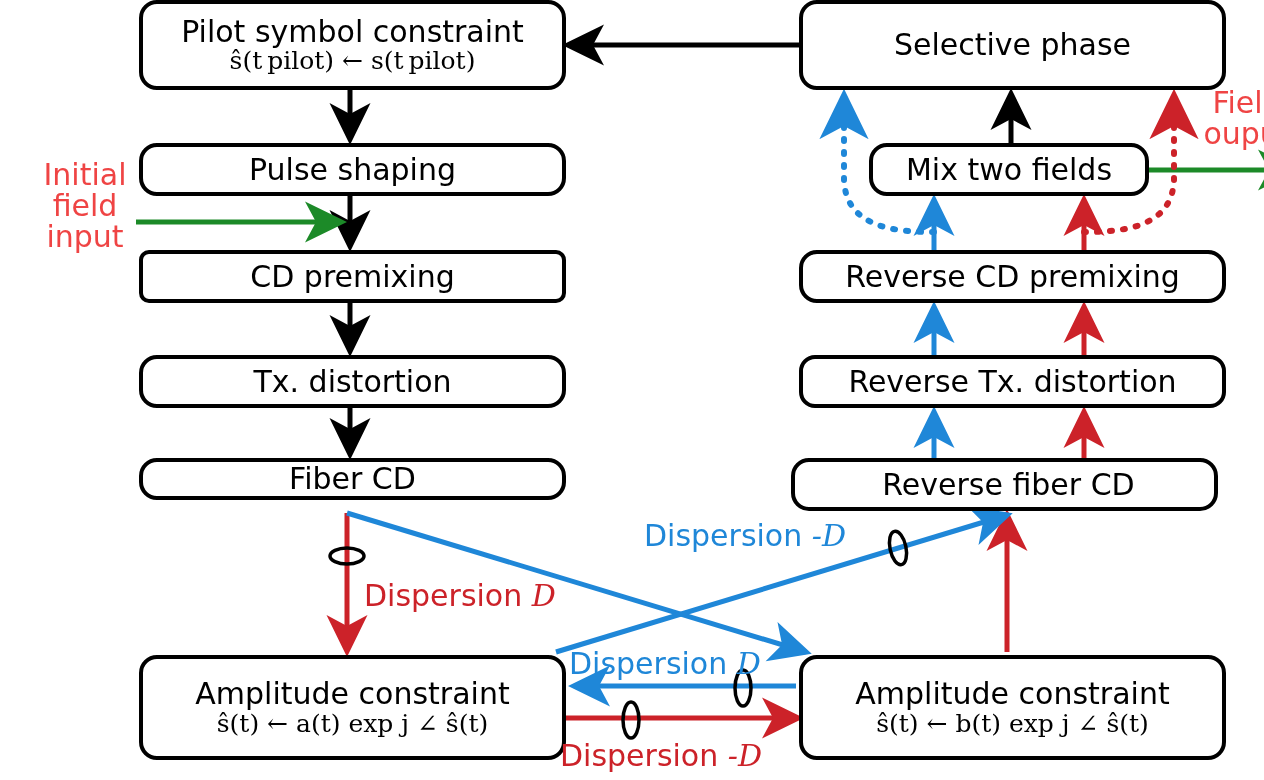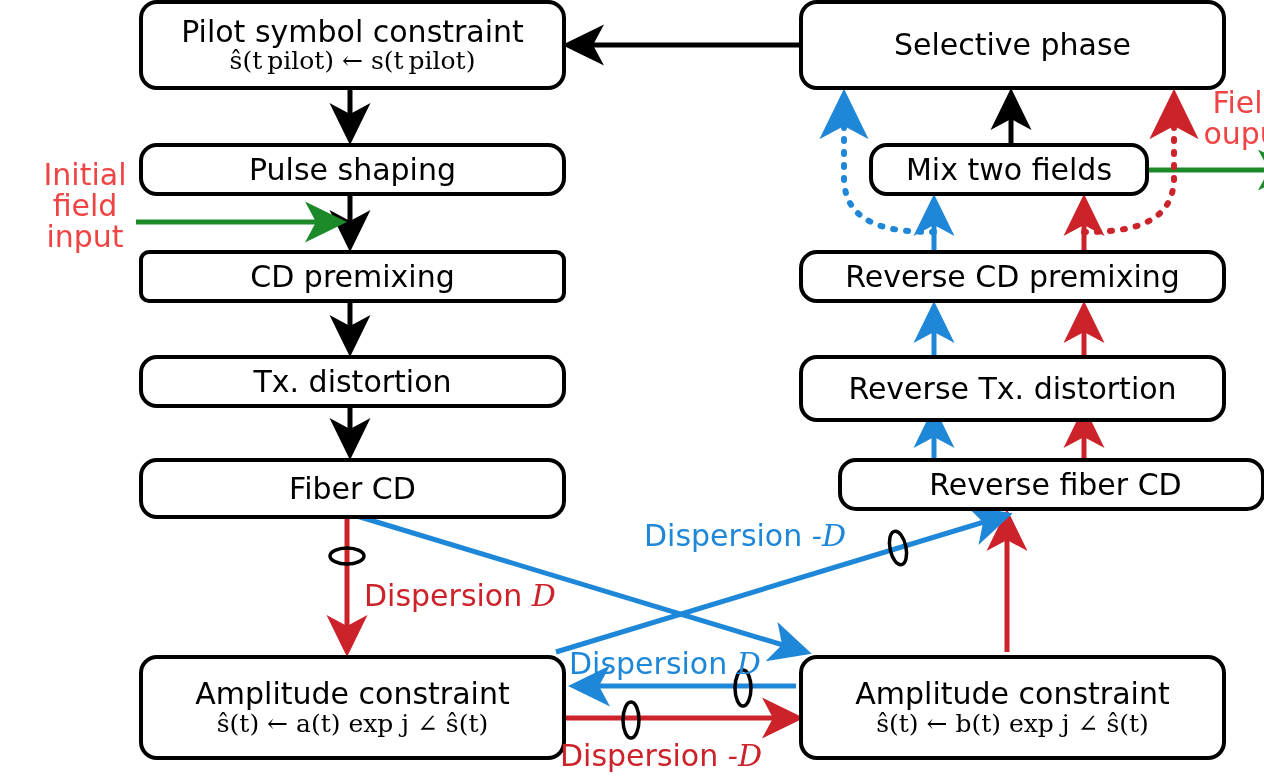--- a/index.html
+++ b/index.html
@@ -114,46 +114,46 @@
   </div>
 
   <div class="box" style="left:103px;top:250px;width:427px;height:53px;border-radius:10px;">
     <div class="l1">CD premixing</div>
   </div>
 
   <div class="box" style="left:103px;top:355px;width:427px;height:53px;">
     <div class="l1">Tx. distortion</div>
   </div>
 
-  <div class="box" style="left:103px;top:458px;width:427px;height:61px;">
+  <div class="box" style="left:103px;top:458px;width:427px;height:42px;">
     <div class="l1">Fiber CD</div>
   </div>
 
   <div class="box two" style="left:103px;top:655px;width:427px;height:105px;">
     <div class="l1">Amplitude constraint</div>
     <div class="l2">ŝ(t) ← a(t) exp j ∠ ŝ(t)</div>
   </div>
 
   <div class="box two" style="left:763px;top:0px;width:427px;height:90px;">
     <div class="l1">Selective phase</div>
   </div>
 
   <div class="box" style="left:833px;top:143px;width:280px;height:53px;">
     <div class="l1">Mix two fields</div>
   </div>
 
   <div class="box" style="left:763px;top:250px;width:427px;height:53px;">
     <div class="l1">Reverse CD premixing</div>
   </div>
 
-  <div class="box" style="left:763px;top:355px;width:427px;height:67px;">
+  <div class="box" style="left:763px;top:355px;width:427px;height:53px;border-radius:16px;">
     <div class="l1">Reverse Tx. distortion</div>
   </div>
 
-  <div class="box" style="left:802px;top:458px;width:427px;height:53px;padding-left:8px;">
+  <div class="box" style="left:755px;top:458px;width:427px;height:53px;padding-left:8px;">
     <div class="l1">Reverse fiber CD</div>
   </div>
 
   <div class="box two" style="left:763px;top:655px;width:427px;height:105px;">
     <div class="l1">Amplitude constraint</div>
     <div class="l2">ŝ(t) ← b(t) exp j ∠ ŝ(t)</div>
   </div>
 
   <div class="freetext rt" style="left:0px;top:160px;width:98px;">
     <div>Initial</div>

